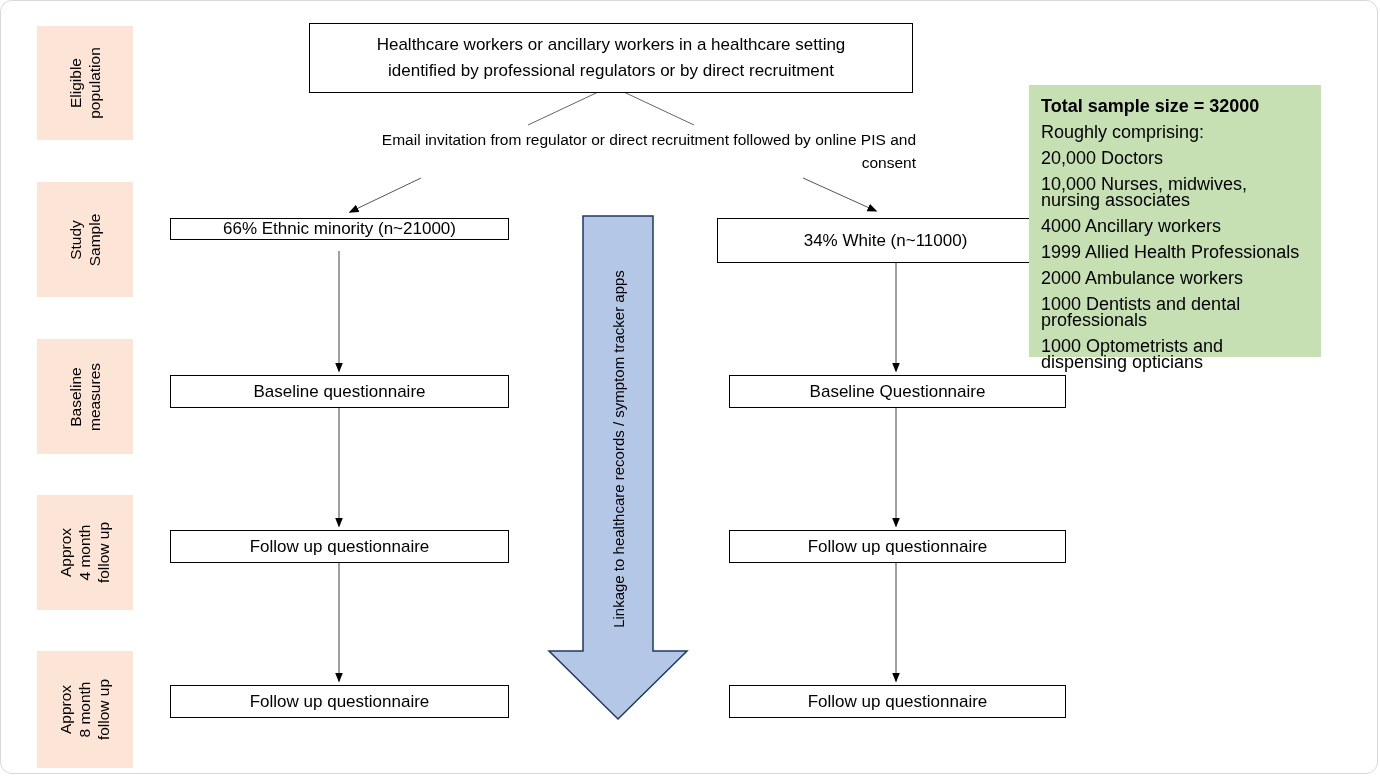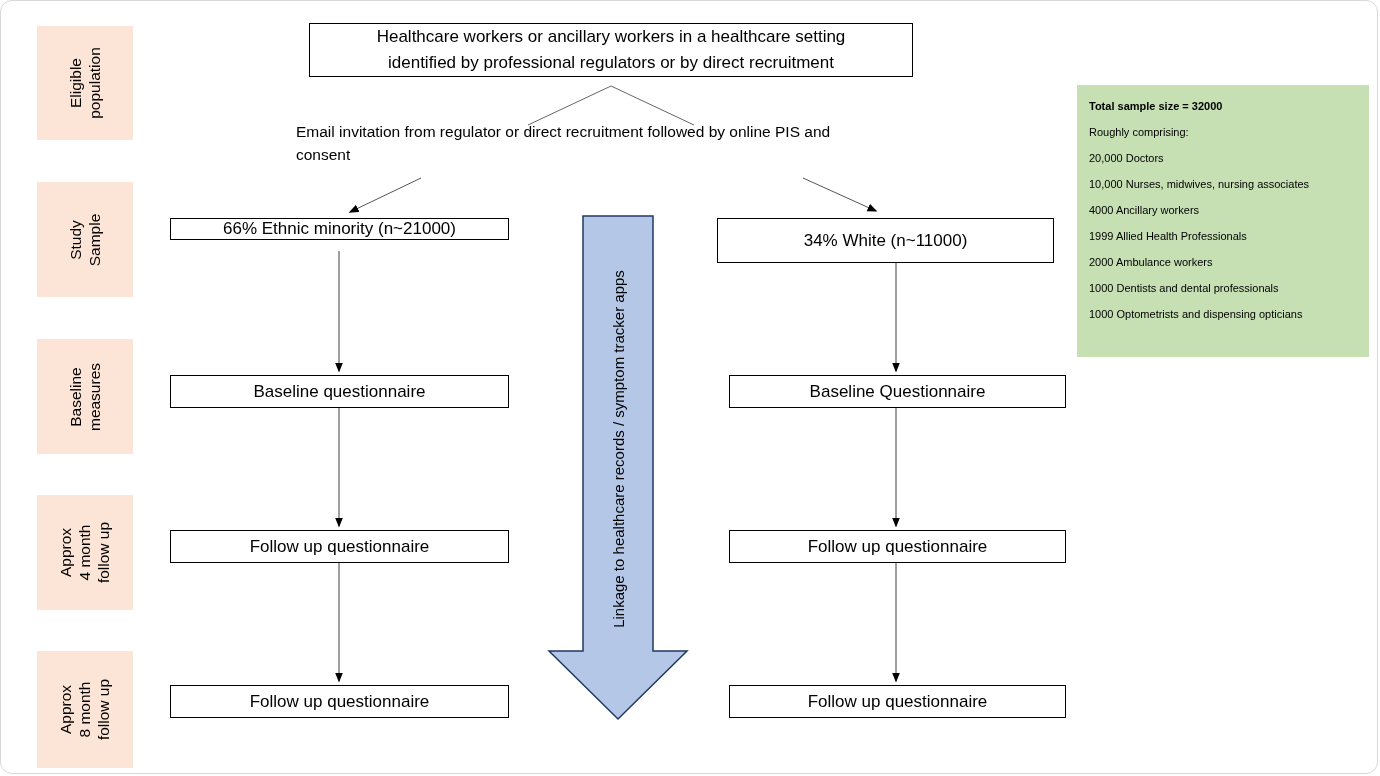--- a/index.html
+++ b/index.html
@@ -25,40 +25,40 @@
   
   .fbox {
     position: absolute; box-sizing: border-box;
     border: 1.5px solid #000; background: #fff;
     display: flex; align-items: center; justify-content: center;
     font-size: 17px; text-align: center;
   }
   .topbox { font-size: 17px; line-height: 26px; }
 
   .invitation {
-    position: absolute; left: 295px; top: 119px; width: 620px;
-    text-align: left; font-size: 15.5px; line-height: 23px;
+    position: absolute; left: 295px; top: 127px; width: 620px;
+    text-align: right; font-size: 15.5px; line-height: 23px;
   }
 
   
   #overlay { position: absolute; left: 0; top: 0; pointer-events: none; }
 
   
   .arrow-label {
     position: absolute; left: 402px; top: 437px; width: 430px; height: 22px;
     transform: rotate(-90deg);
     display: flex; align-items: center; justify-content: center;
     font-size: 15px;
   }
 
   
   .summary {
-    position: absolute; left: 1076px; top: 84px; width: 292px; height: 272px;
+    position: absolute; left: 1028px; top: 84px; width: 292px; height: 272px;
     background: #c6e0b4; box-sizing: border-box; padding: 13px 12px;
-    font-size: 11px; line-height: 16px;
+    font-size: 18px; line-height: 16px;
   }
   .summary .line { margin: 0 0 10px 0; }
   .summary .title { font-weight: bold; }
 </style>
 </head>
 <body>
 
 <div id="canvas">
 
   <div class="stage" style="top:25px; height:114px;">
@@ -101,21 +101,21 @@
     <line x1="338" y1="407" x2="338" y2="525" stroke="#404040" stroke-width="1" marker-end="url(#ah)"></line>
     <line x1="338" y1="562" x2="338" y2="680" stroke="#404040" stroke-width="1" marker-end="url(#ah)"></line>
 
     <line x1="895" y1="250" x2="895" y2="370" stroke="#404040" stroke-width="1" marker-end="url(#ah)"></line>
     <line x1="895" y1="407" x2="895" y2="525" stroke="#404040" stroke-width="1" marker-end="url(#ah)"></line>
     <line x1="895" y1="562" x2="895" y2="680" stroke="#404040" stroke-width="1" marker-end="url(#ah)"></line>
 
     <polygon points="582,215 652,215 652,650 686,650 617,718 548,650 582,650" fill="#b4c7e7" stroke="#1f3864" stroke-width="1.5"></polygon>
   </svg>
 
-  <div class="fbox topbox pre" style="left:308px; top:22px; width:604px; height:54px;">Healthcare workers or ancillary workers in a healthcare setting
+  <div class="fbox topbox pre" style="left:308px; top:22px; width:604px; height:70px;">Healthcare workers or ancillary workers in a healthcare setting
 identified by professional regulators or by direct recruitment</div>
 
   <div class="invitation pre">Email invitation from regulator or direct recruitment followed by online PIS and
 consent</div>
 
   <div class="fbox" style="left:169px; top:217px; width:339px; height:22px;">66% Ethnic minority (n~21000)</div>
   <div class="fbox" style="left:169px; top:374px; width:339px; height:33px;">Baseline questionnaire</div>
   <div class="fbox" style="left:169px; top:529px; width:339px; height:33px;">Follow up questionnaire</div>
   <div class="fbox" style="left:169px; top:684px; width:339px; height:33px;">Follow up questionnaire</div>
 

